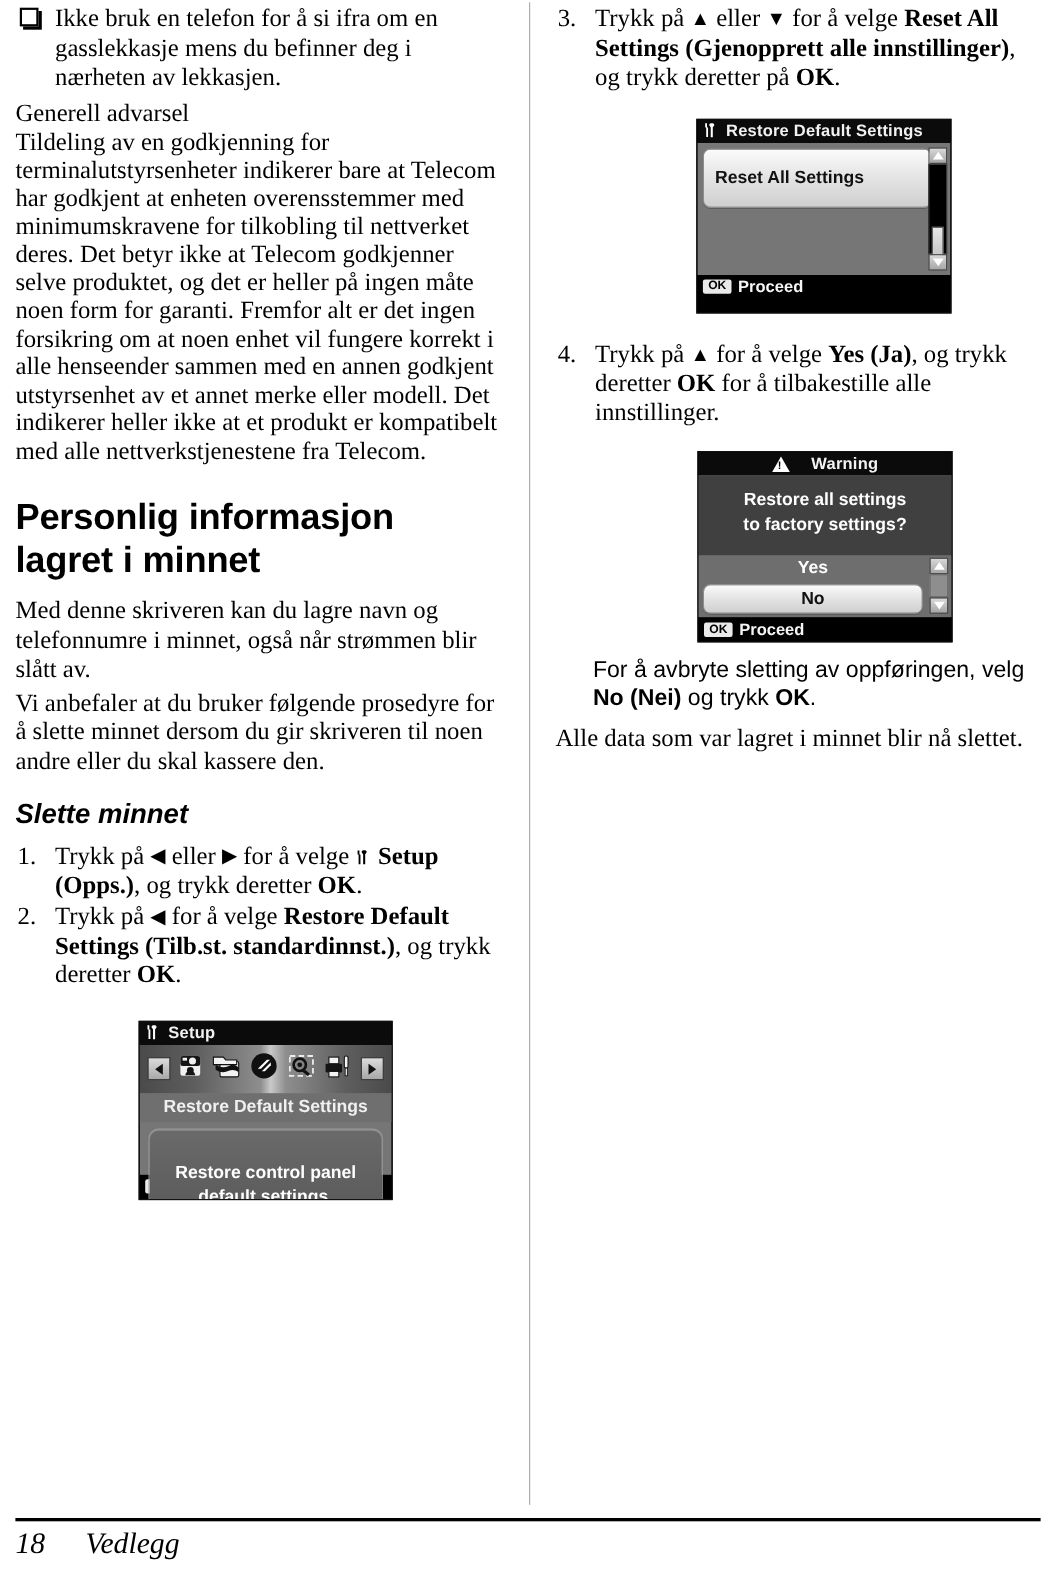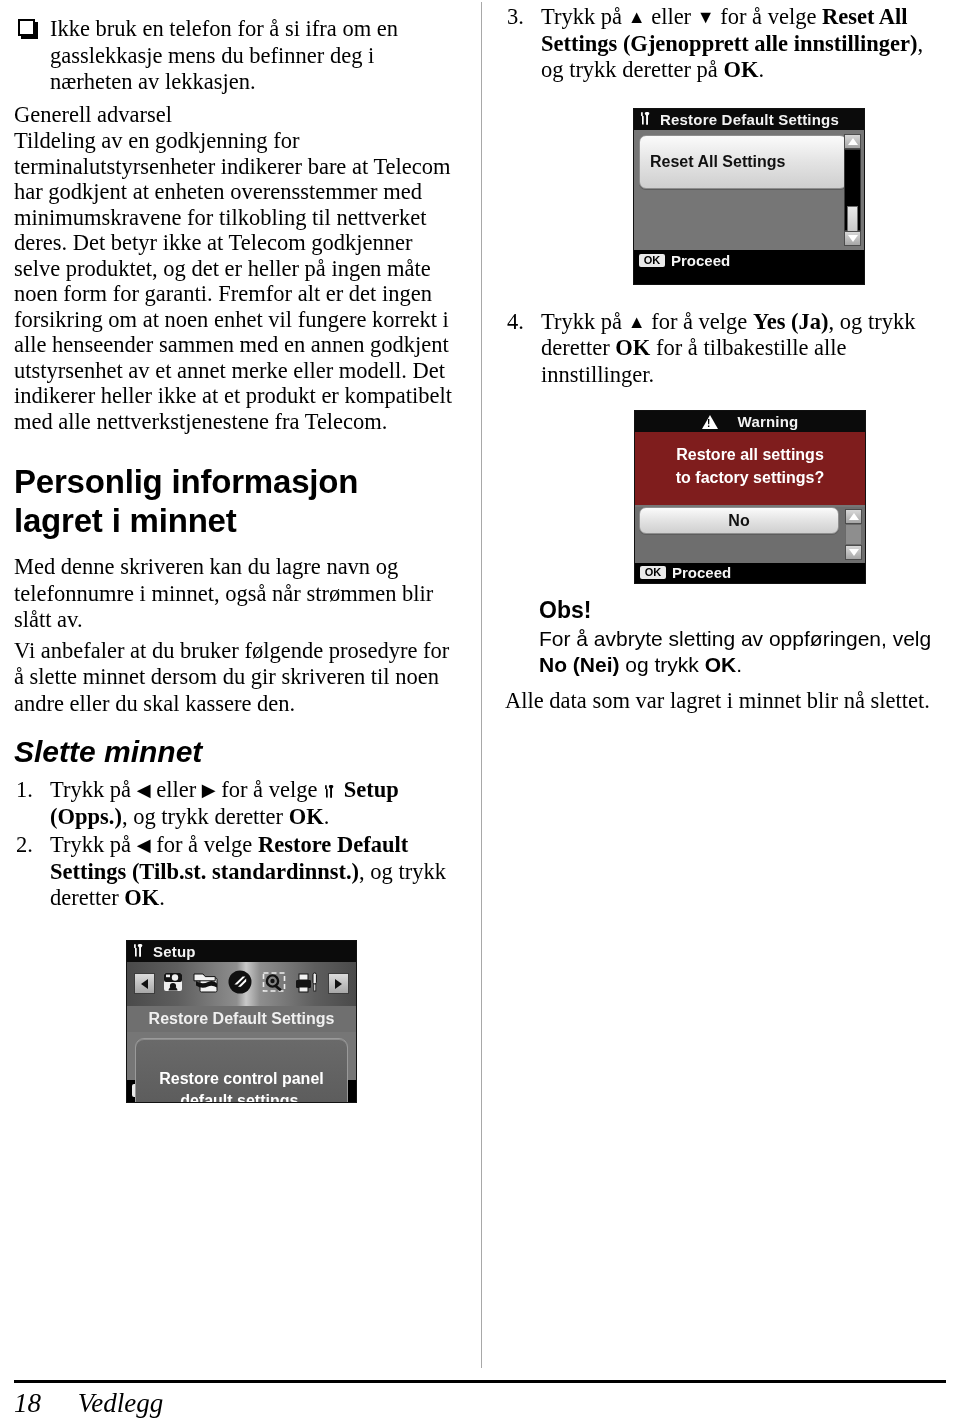--- a/index.html
+++ b/index.html
@@ -5,21 +5,21 @@
   html,body{margin:0;padding:0;background:#fff;}
   body{
     width:960px;height:1427px;position:relative;overflow:hidden;
     font-family:"Liberation Serif","DejaVu Serif",serif;
     color:#000;
     -webkit-font-smoothing:antialiased;
   }
   .page{position:absolute;inset:0;}
 
   
-  .col-left{position:absolute;left:14px;top:16px;width:440px;}
+  .col-left{position:absolute;left:14px;top:4px;width:440px;}
   .col-right{position:absolute;left:505px;top:4px;width:442px;}
   .col-divider{position:absolute;left:481px;top:2px;width:1px;height:1366px;background:#a8a8a8;}
 
   .body-txt{font-size:22.5px;line-height:26.5px;margin:0 0 4px 0;}
   .body-txt.tight{line-height:25.5px;}
 
   
   .bullet-list{margin:0;padding:0;list-style:none;}
   .bullet-list li{
     position:relative;padding-left:36px;font-size:22.5px;line-height:26.5px;
@@ -36,21 +36,21 @@
     font-family:"Liberation Serif","DejaVu Serif",serif;
   }
 
   h1.big-head{
     font-family:"Liberation Sans","DejaVu Sans",sans-serif;
     font-size:33px;line-height:39px;font-weight:bold;margin:28px 0 14px 0;
     letter-spacing:-0.2px;
   }
   h2.it-head{
     font-family:"Liberation Sans","DejaVu Sans",sans-serif;
-    font-size:30px;line-height:30px;font-weight:bold;font-style:italic;
+    font-size:25px;line-height:30px;font-weight:bold;font-style:italic;
     margin:20px 0 10px 0;
   }
 
   
   ol.steps{margin:0;padding:0;list-style:none;}
   ol.steps li{
     position:relative;padding-left:36px;font-size:22.5px;line-height:26.5px;
     margin-bottom:2px;
   }
   ol.steps li .num{position:absolute;left:2px;top:0;}
@@ -131,21 +131,21 @@
   }
   .msgbox{
     margin:6px 8px 0 8px;border:1px solid #9a9a9a;border-radius:9px;
     background:linear-gradient(180deg,#6a6a6a,#585858);
     color:#fff;font-size:16px;font-weight:bold;text-align:center;
     padding:29px 6px 12px 6px;line-height:22px;
     box-shadow:inset 0 1px 0 #8d8d8d;
   }
   .warnbody{
     color:#fff;font-size:16px;font-weight:bold;text-align:center;
-    line-height:23px;padding:11px 6px 10px 6px;background:#7f1d1d;
+    line-height:23px;padding:11px 6px 10px 6px;background:#404040;
   }
   .warn-tri{
     display:inline-block;width:0;height:0;position:relative;
     border-left:8px solid transparent;border-right:8px solid transparent;border-bottom:14px solid #fff;
   }
   .warn-tri:after{
     content:"!";position:absolute;left:-2.5px;top:4px;font-size:10px;color:#000;font-weight:bold;line-height:9px;
   }
   .wrench{display:inline-block;width:16px;height:16px;position:relative;}
   .wrench svg{display:block;}
@@ -338,20 +338,23 @@
         <span>Warning</span>
       </div>
 
       <div class="lcd-body" style="height:129px;">
         <div class="warnbody" style="height:73px;box-sizing:border-box;">
           <div>Restore all settings</div>
           <div>to factory settings?</div>
         </div>
 
         <div style="position:relative;height:56px;background:#6e6e6e;">
+          <div style="height:24px;display:flex;align-items:center;justify-content:center;color:#fff;font-size:16px;font-weight:bold;padding-right:22px;">
+            <span>Yes</span>
+          </div>
           <div class="pill center" style="height:25px;margin:2px 26px 0 4px;">
             <span>No</span>
           </div>
           <div class="sb" style="top:2px;bottom:3px;">
             <div class="arr">
                 <span class="tri-u"></span>
               </div>
             <div class="track" style="background:#8e8e8e;border-color:#6a6a6a;"></div>
             <div class="arr" style="position:absolute;bottom:0;left:0;">
                 <span class="tri-d"></span>
@@ -360,21 +363,20 @@
         </div>
       </div>
 
       <div class="lcd-foot">
         <span class="okchip">OK</span>
         <span>Proceed</span>
       </div>
     </div>
 
     <div class="note">
-      <div class="note-title">Obs!</div>
       <div class="note-body rich"><span>For å avbryte sletting av oppføringen, velg </span><b>No (Nei)</b><span> og trykk </span><b>OK</b><span>.</span></div>
     </div>
 
     <p class="body-txt">Alle data som var lagret i minnet blir nå slettet.</p>
 
   </div>
 
   <div class="foot-rule"></div>
   <div class="foot">
     <span class="pg">18</span>

